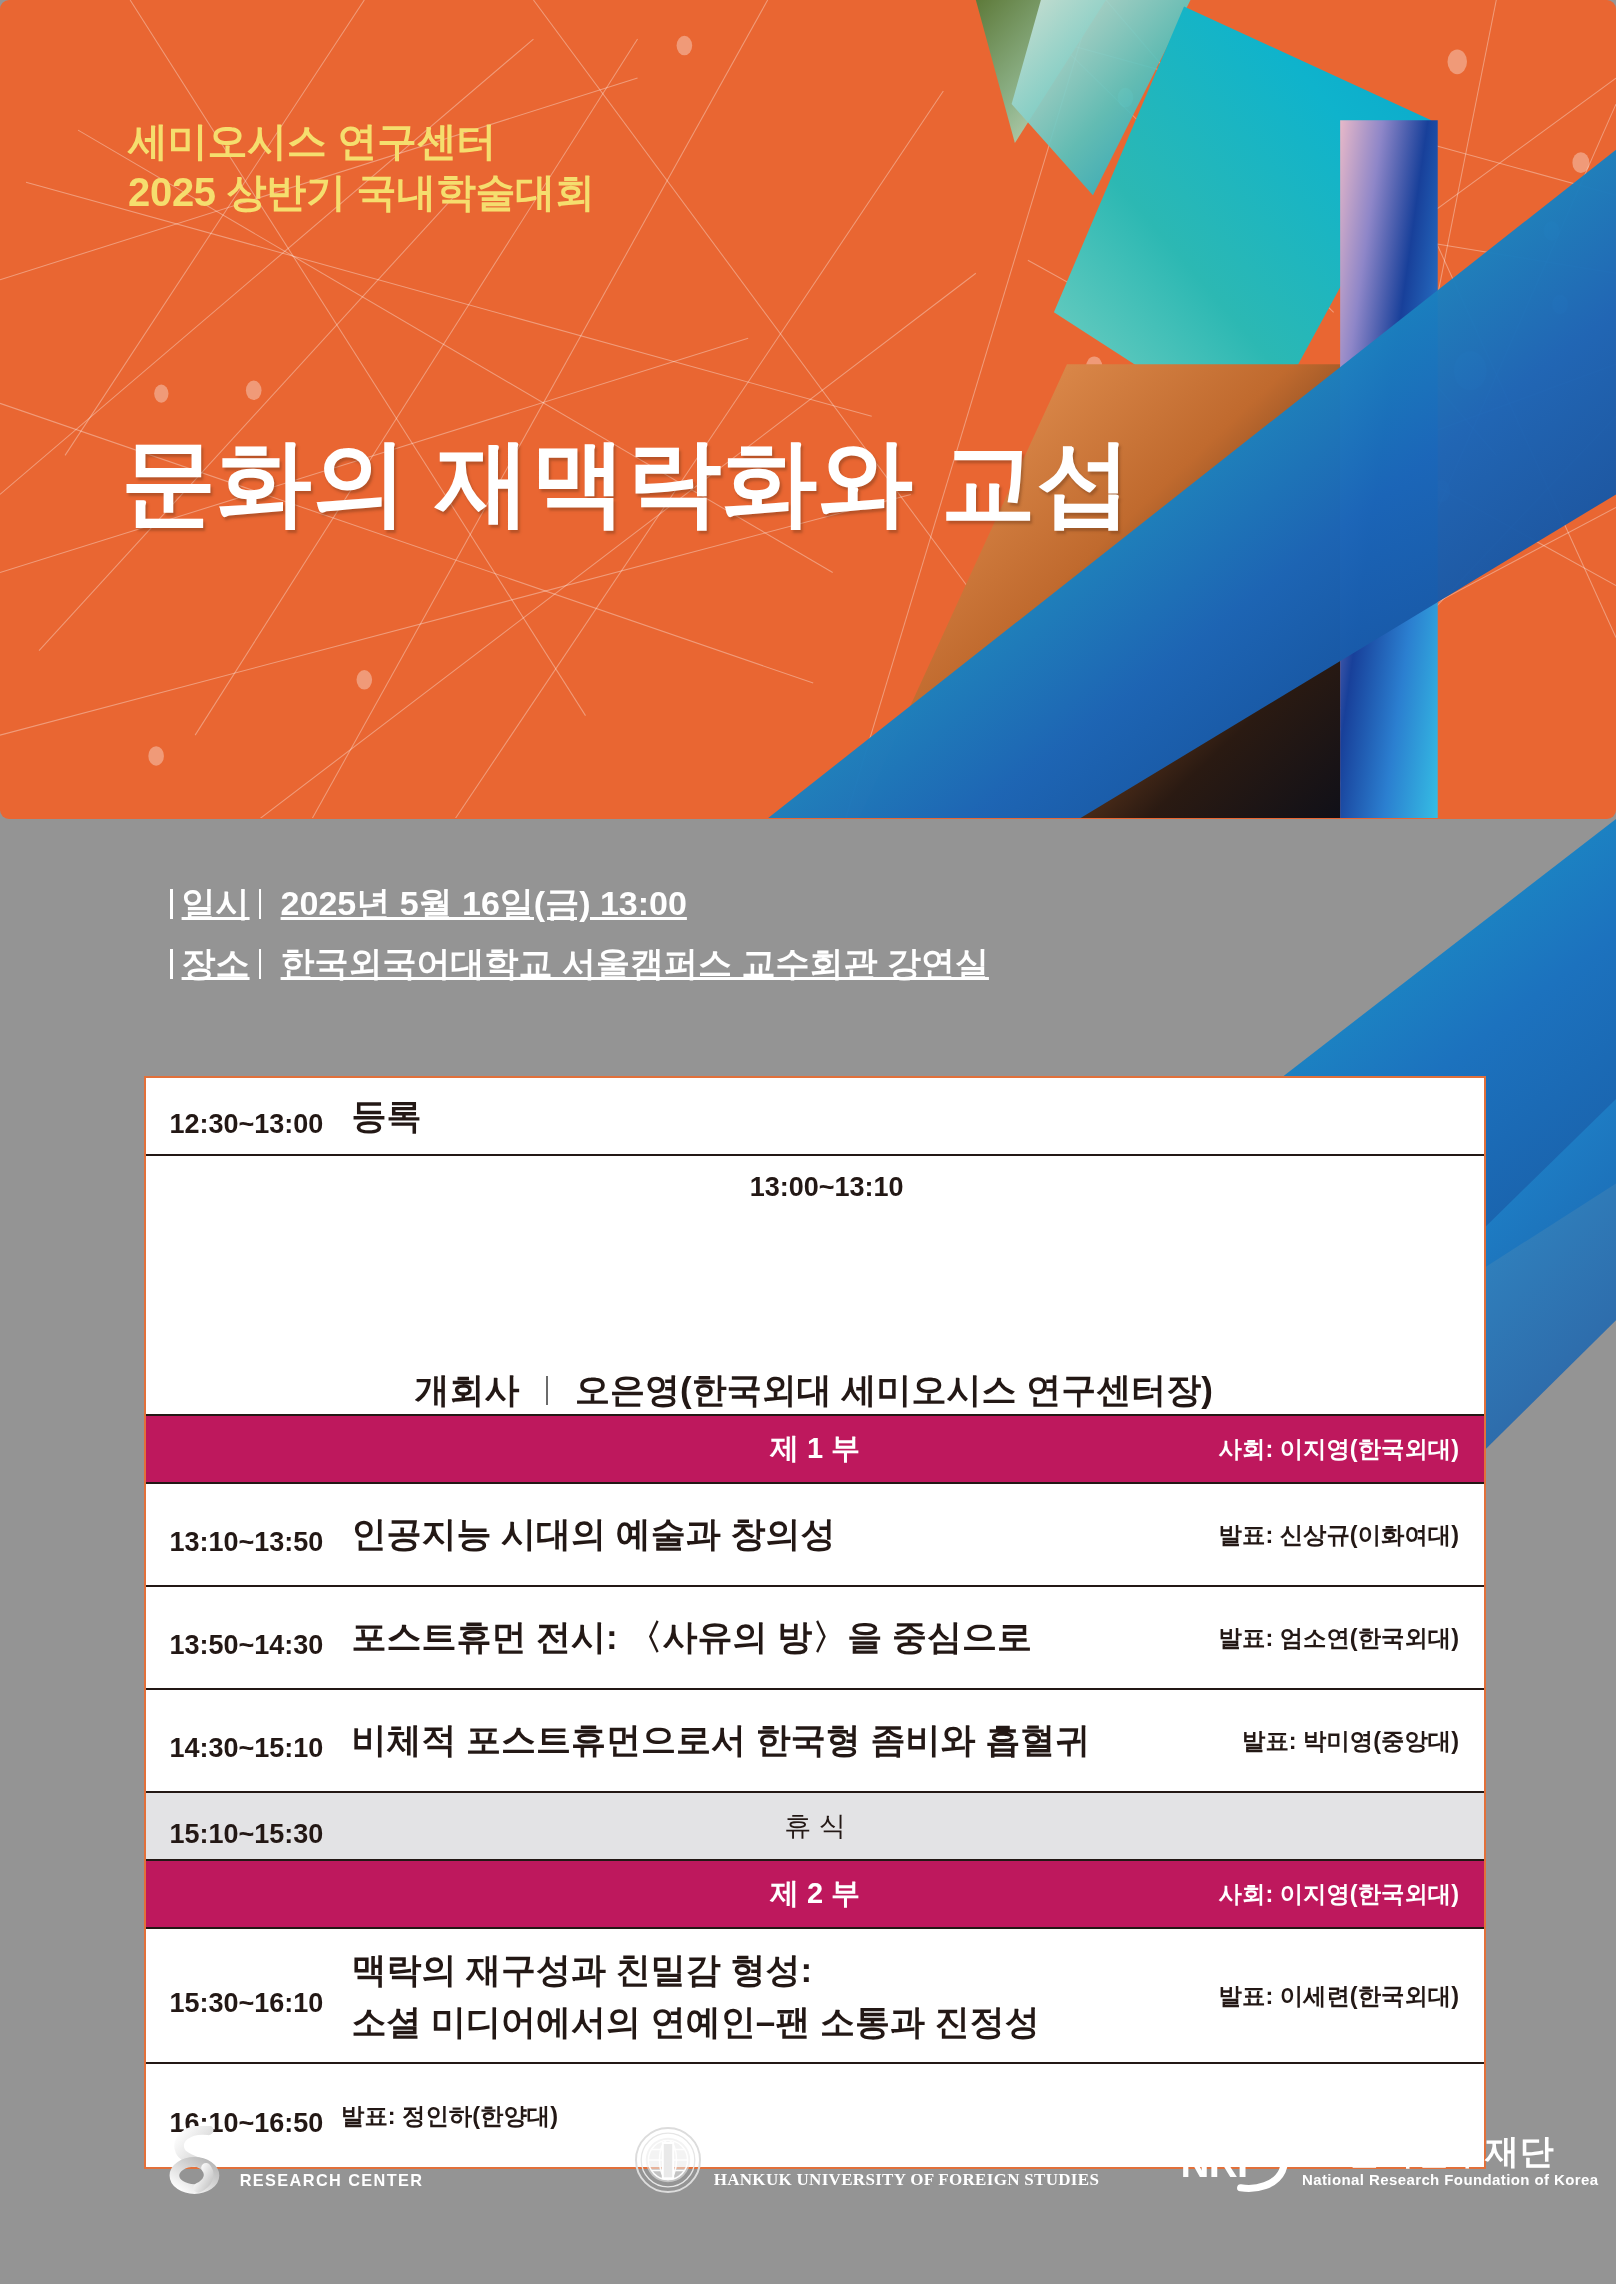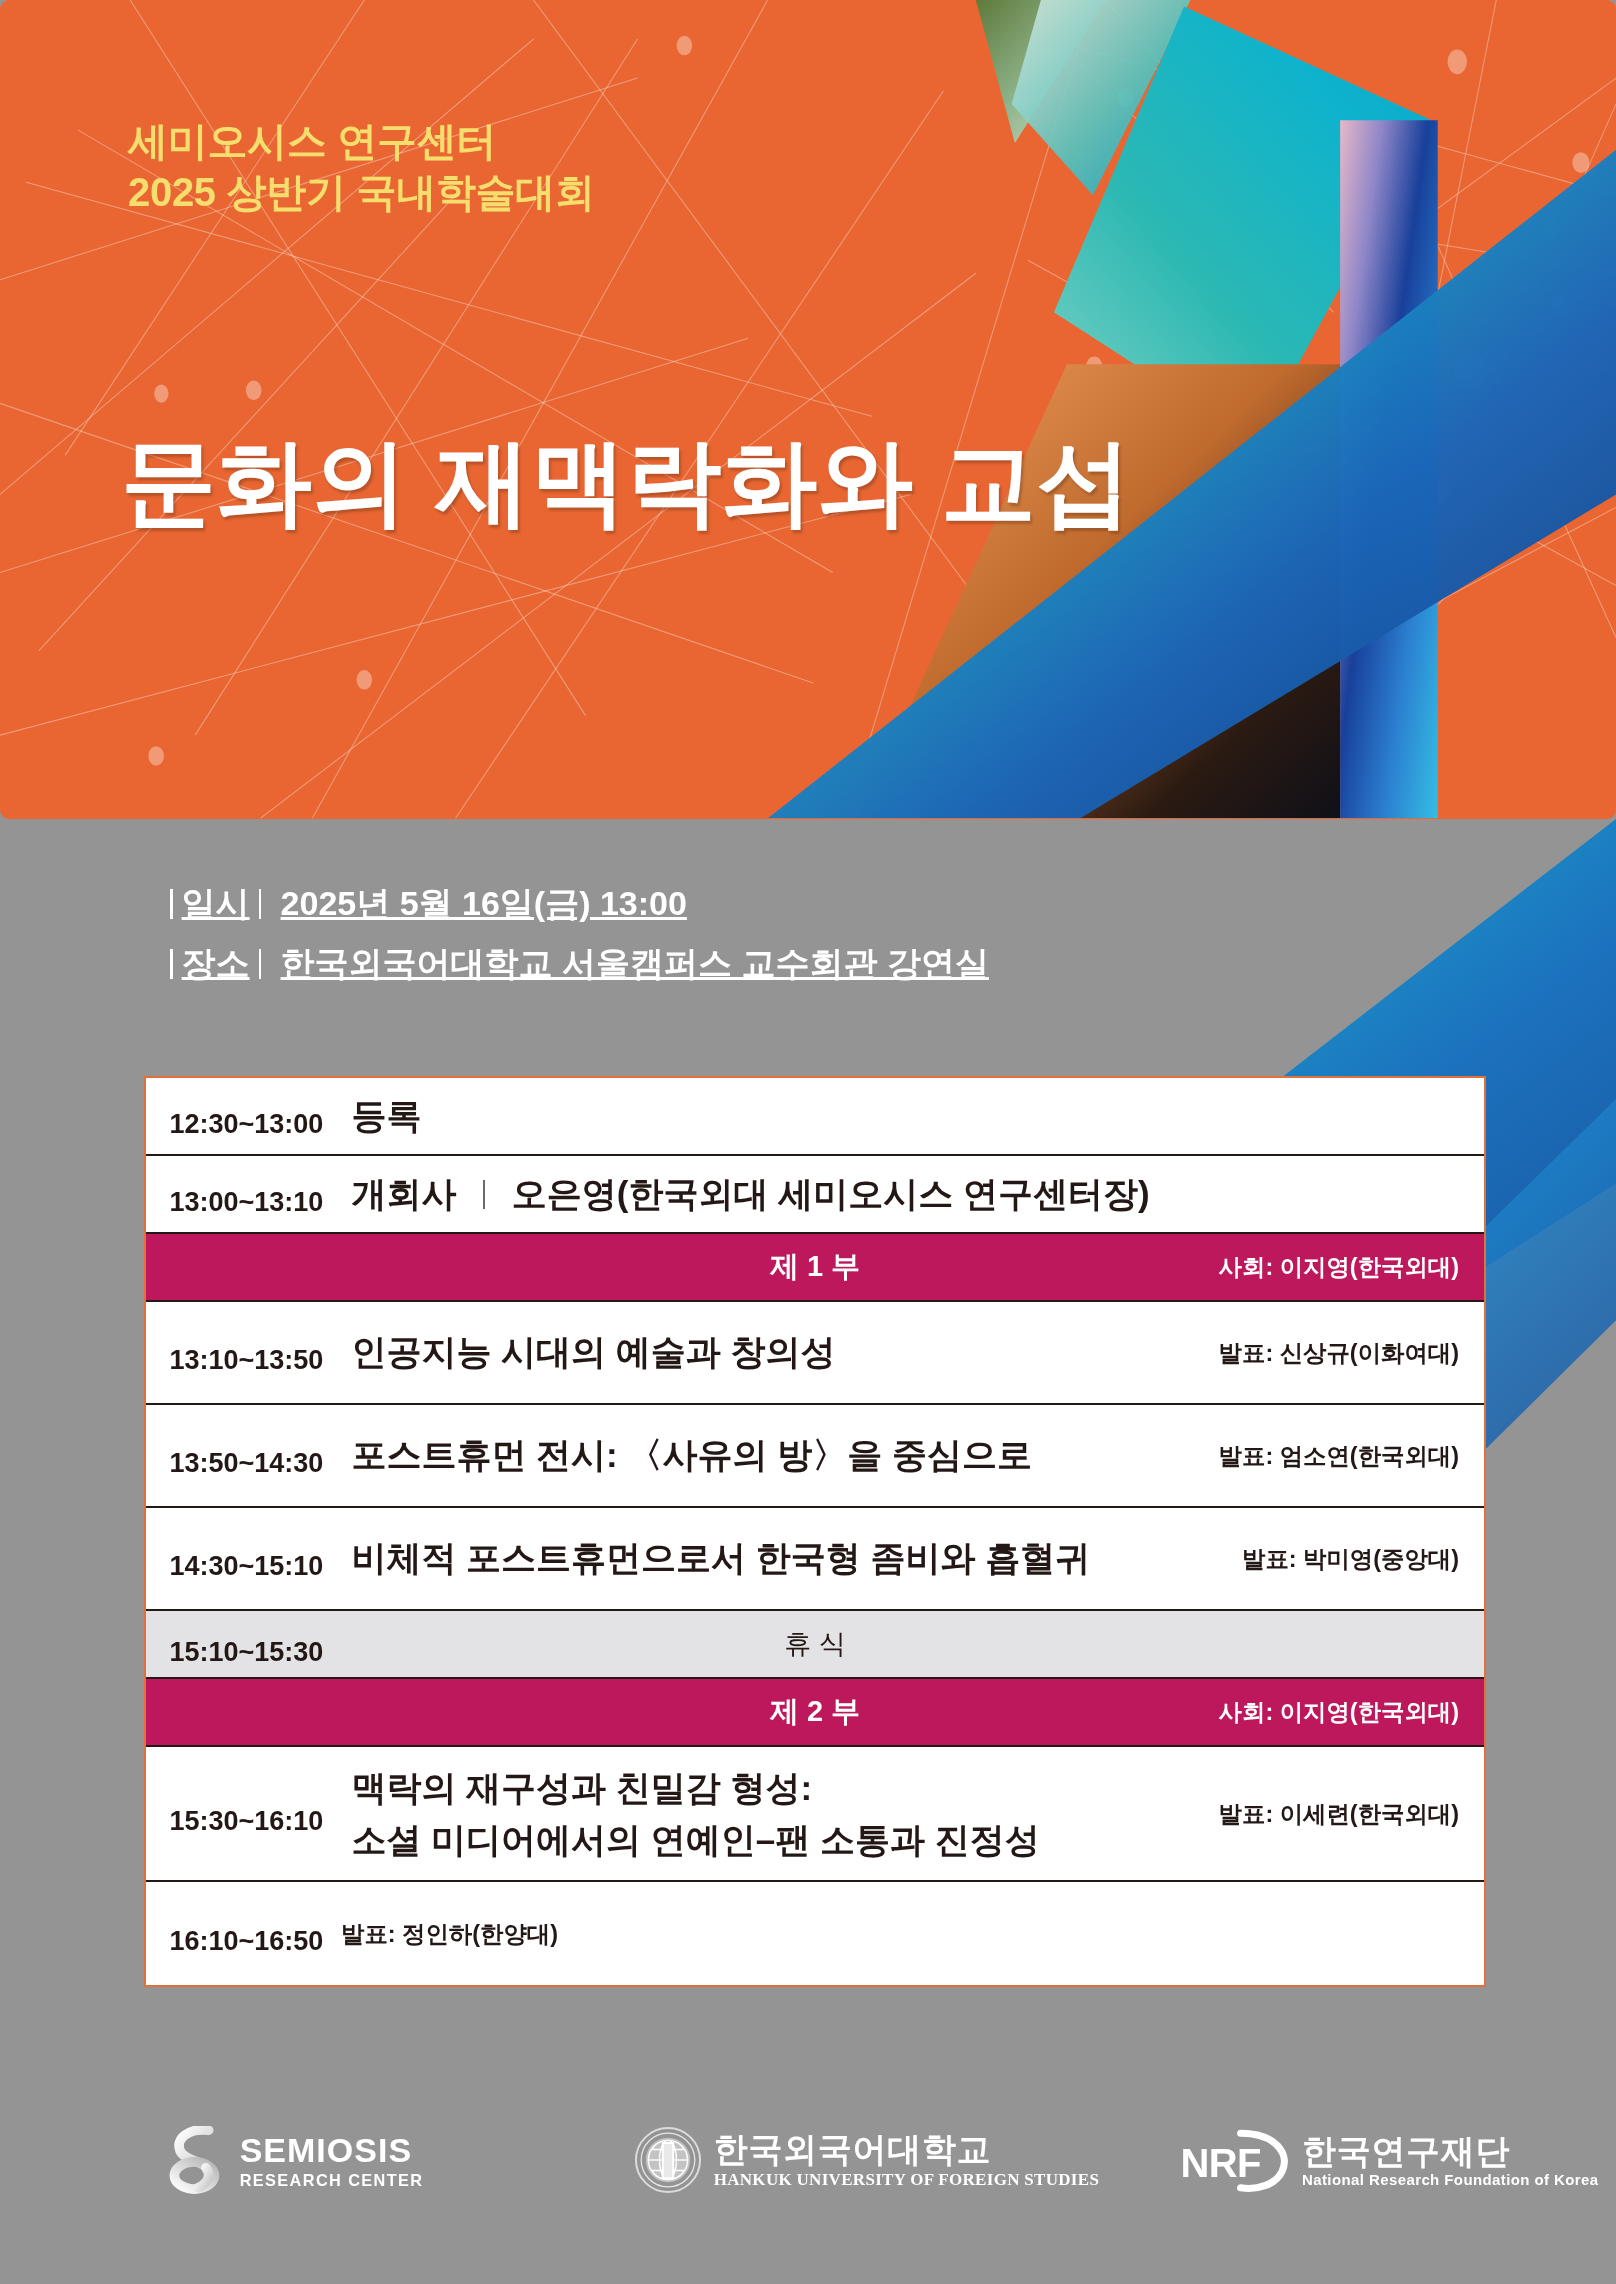--- a/index.html
+++ b/index.html
@@ -146,21 +146,21 @@
     flex: 0 0 auto;
     padding-right: 25px;
     font-size: 23.4px;
     font-weight: 700;
     color: #231815;
     white-space: nowrap;
     text-align: right;
   }
 
   .srow.h-reg   { min-height: 78px; }
-  .srow.h-open  { min-height: 78px; }
+  .srow.h-open  { min-height: 78px; flex-direction: column; }
   .srow.h-sess  { min-height: 103px; }
   .srow.h-two   { min-height: 135px; }
 
   
   .vpipe {
     display: inline-block;
     width: 2px;
     height: 29px;
     background: #6b6b6b;
     vertical-align: middle;
@@ -216,20 +216,21 @@
     top: 2112px;
     width: 1616px;
     height: 150px;
     z-index: 6;
   }
   .logo {
     position: absolute;
     display: flex;
     align-items: center;
     gap: 11.7px;
+    text-align: center;
   }
   .logo-semiosis { left: 166px; top: 14.3px; }
   .logo-hufs     { left: 634px; top: 14.3px; }
   .logo-nrf      { left: 1178px; top: 15.6px; }
 
   .logo-words { color: #ffffff; line-height: 1.0; }
   .lw-big {
     font-size: 34px;
     font-weight: 800;
     letter-spacing: 1px;

